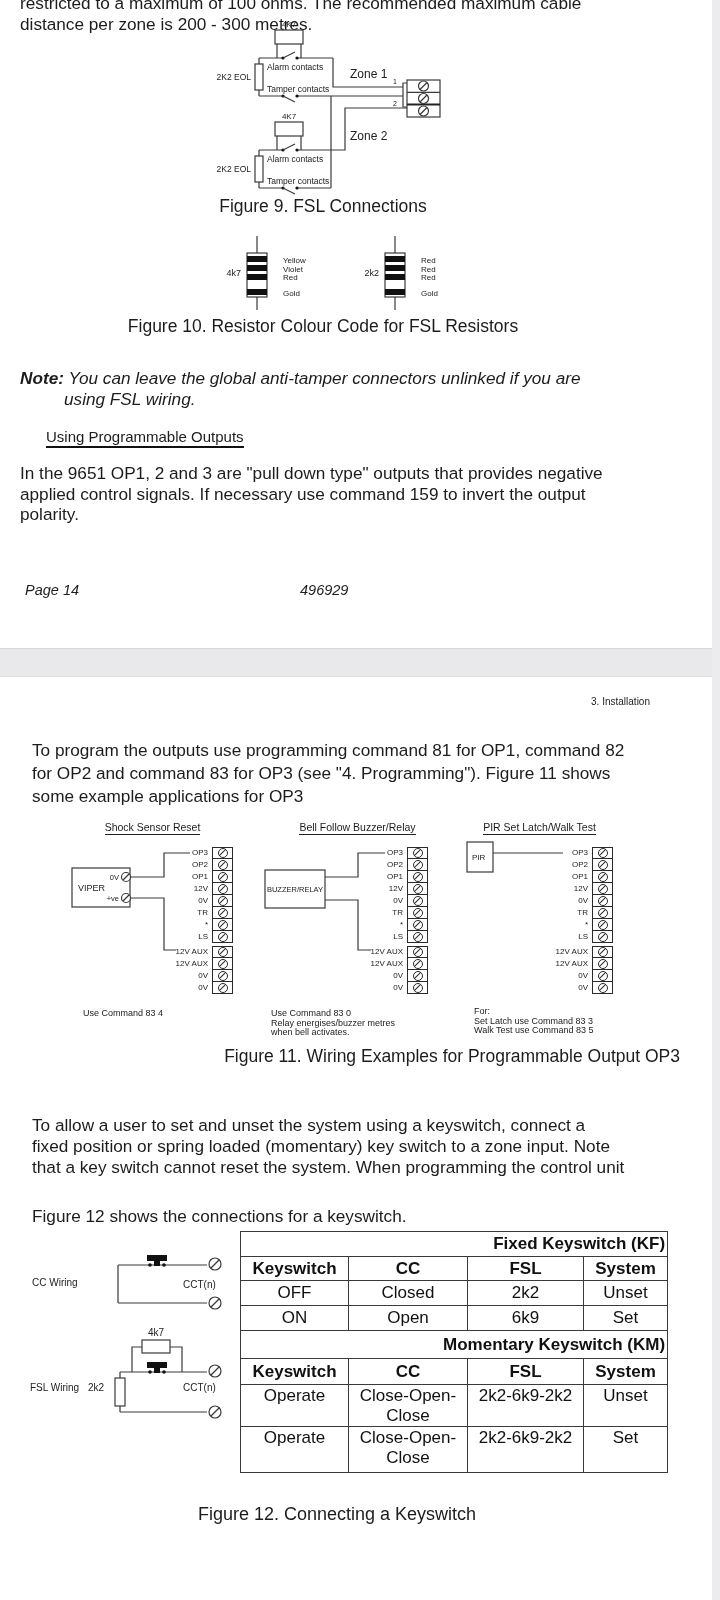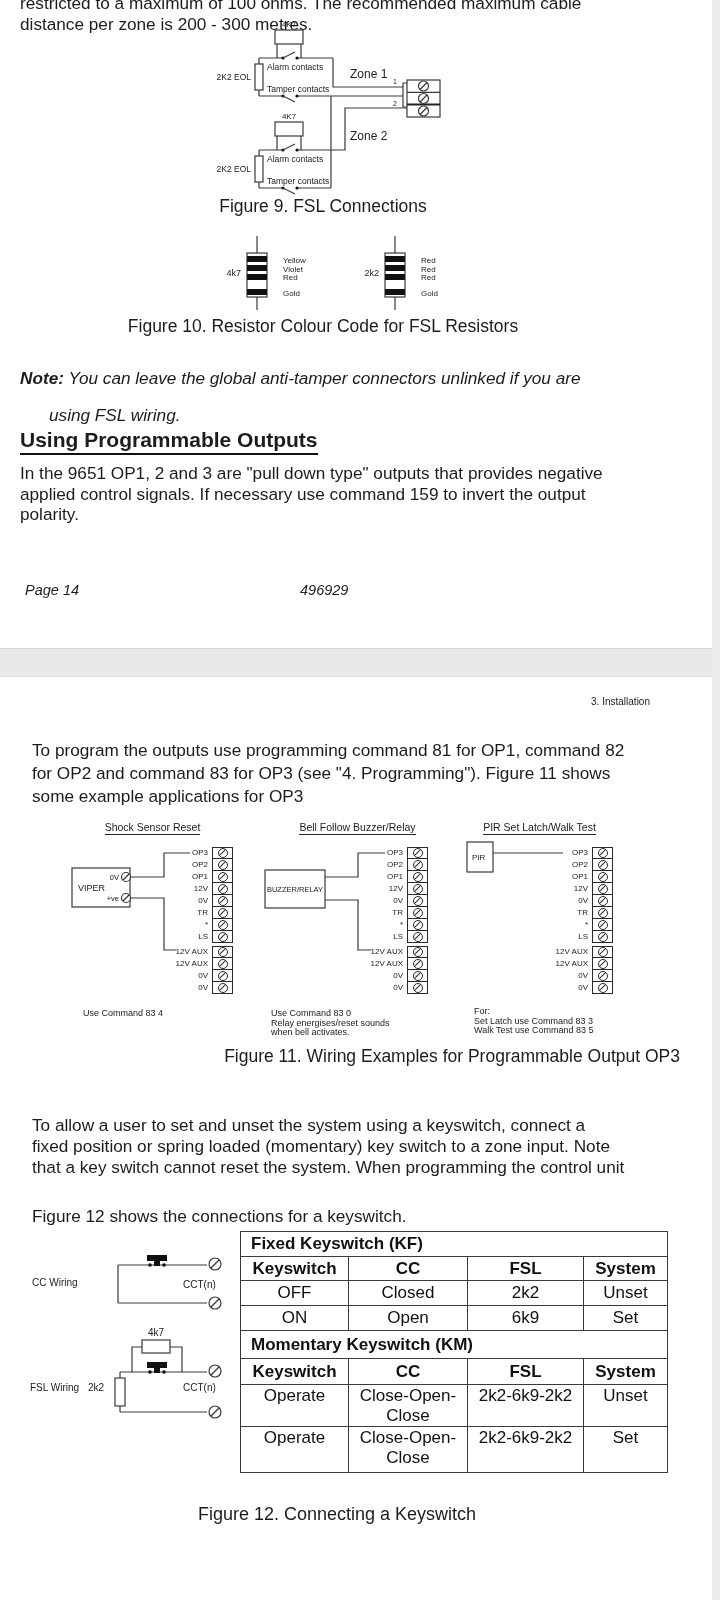--- a/index.html
+++ b/index.html
@@ -6,21 +6,21 @@
   #screen{position:relative;width:720px;height:1600px;overflow:hidden;background:#fff;
           font-family:"Liberation Sans","DejaVu Sans",sans-serif;color:#1c1c1c;}
   .abs{position:absolute;}
   .pg{position:absolute;left:0;width:712px;background:#ffffff;}
   #page-band{position:absolute;left:0;top:648px;width:720px;height:29px;background:#e9e9eb;
              border-top:1px solid #d7d7d9;border-bottom:1px solid #dedee0;box-sizing:border-box;}
   #right-gutter{position:absolute;right:0;top:0;width:8px;height:1600px;background:#ececee;}
   .body-txt{font-size:17.2px;line-height:20.5px;white-space:nowrap;}
   .body-txt2{font-size:17.2px;line-height:23px;white-space:nowrap;}
   .caption{font-size:17.5px;text-align:center;white-space:nowrap;}
-  .h1{font-size:21px;font-weight:bold;}
+  .h1{font-size:15px;font-weight:normal;margin-left:26px;}
   .h1 span{display:inline-block;border-bottom:2px solid #111;padding-bottom:1px;}
   .note-txt{font-style:italic;font-size:17.2px;white-space:nowrap;}
   .footer-txt{font-style:italic;font-size:14.5px;white-space:nowrap;}
   .fig-title{font-size:10.5px;text-align:center;white-space:nowrap;}
   .fig-title span{display:inline-block;border-bottom:1px solid #222;padding-bottom:1px;}
   .small-note{font-size:9px;line-height:9.5px;white-space:nowrap;color:#222;}
   .dlabel{font-size:10px;white-space:nowrap;color:#222;}
   
   .strip{position:absolute;width:137px;}
   .trow{display:flex;height:12px;align-items:stretch;}
@@ -29,21 +29,21 @@
   .tcell{width:21px;box-sizing:border-box;border:1px solid #2a2a2a;background:#fff;
          display:flex;align-items:center;justify-content:center;}
   .trow:not(:first-child):not(.tgap) .tcell{border-top:none;}
   .screw{display:block;width:8px;height:8px;border:1px solid #2a2a2a;border-radius:50%;position:relative;}
   .screw::after{content:"";position:absolute;left:-0.5px;top:3px;width:9px;height:1px;background:#2a2a2a;
                 transform:rotate(-45deg);}
   
   #ks-table{position:absolute;left:240px;top:1231px;width:427px;border-collapse:collapse;
             table-layout:fixed;font-size:17px;color:#111;}
   #ks-table td,#ks-table th{border:1.5px solid #3a3a3a;text-align:center;padding:0 2px;overflow:hidden;}
-  #ks-table .sect{text-align:left;font-weight:bold;padding-left:10px;}
+  #ks-table .sect{text-align:right;font-weight:bold;padding-left:0;}
   #ks-table .hdr{font-weight:bold;}
   #ks-table .vt{vertical-align:top;padding-top:1px;line-height:20px;}
   svg{position:absolute;overflow:visible;}
   svg text{fill:#222;font-family:"Liberation Sans","DejaVu Sans",sans-serif;}
   .wire{stroke:#3a3a3a;stroke-width:1.2;fill:none;}
   .part{stroke:#3a3a3a;stroke-width:1.2;fill:#fff;}
   .solid{fill:#111;stroke:none;}
 </style>
 </head>
 <body>
@@ -146,21 +146,21 @@
     <text x="221" y="40" font-size="8">Red</text>
     <text x="221" y="48" font-size="8">Red</text>
     <text x="221" y="64" font-size="8">Gold</text>
   </svg>
 
   <div class="abs caption" style="left:0;top:316px;width:646px;">Figure 10. Resistor Colour Code for FSL Resistors</div>
 
   <div class="abs note-txt" style="left:20px;top:368px;">
     <span style="font-weight:bold;">Note:</span><span> You can leave the global anti-tamper connectors unlinked if you are</span>
   </div>
-  <div class="abs note-txt" style="left:49px;top:389px;margin-top:16px;">using FSL wiring.</div>
+  <div class="abs note-txt" style="left:64px;top:389px;">using FSL wiring.</div>
 
   <div class="abs h1" style="left:20px;top:428px;">
     <span>Using Programmable Outputs</span>
   </div>
   <div class="abs body-txt" style="left:20px;top:463px;">
     <div>In the 9651 OP1, 2 and 3 are "pull down type" outputs that provides negative</div>
     <div>applied control signals. If necessary use command 159 to invert the output</div>
     <div>polarity.</div>
   </div>
 
@@ -432,21 +432,21 @@
         <span class="tlabel">0V</span>
         <span class="tcell">
           <span class="screw"></span>
         </span>
       </div>
     </div>
 
   <div class="abs small-note" style="left:83px;top:1009px;">Use Command 83 4</div>
   <div class="abs small-note" style="left:271px;top:1009px;">
     <div>Use Command 83 0</div>
-    <div>Relay energises/reset sounds</div>
+    <div>Relay energises/buzzer metres</div>
     <div>when bell activates.</div>
   </div>
   <div class="abs small-note" style="left:474px;top:1007px;">
     <div>For:</div>
     <div>Set Latch use Command 83 3</div>
     <div>Walk Test use Command 83 5</div>
   </div>
 
   <div class="abs caption" style="left:0;top:1046px;width:680px;text-align:right;">Figure 11. Wiring Examples for Programmable Output OP3</div>
 

